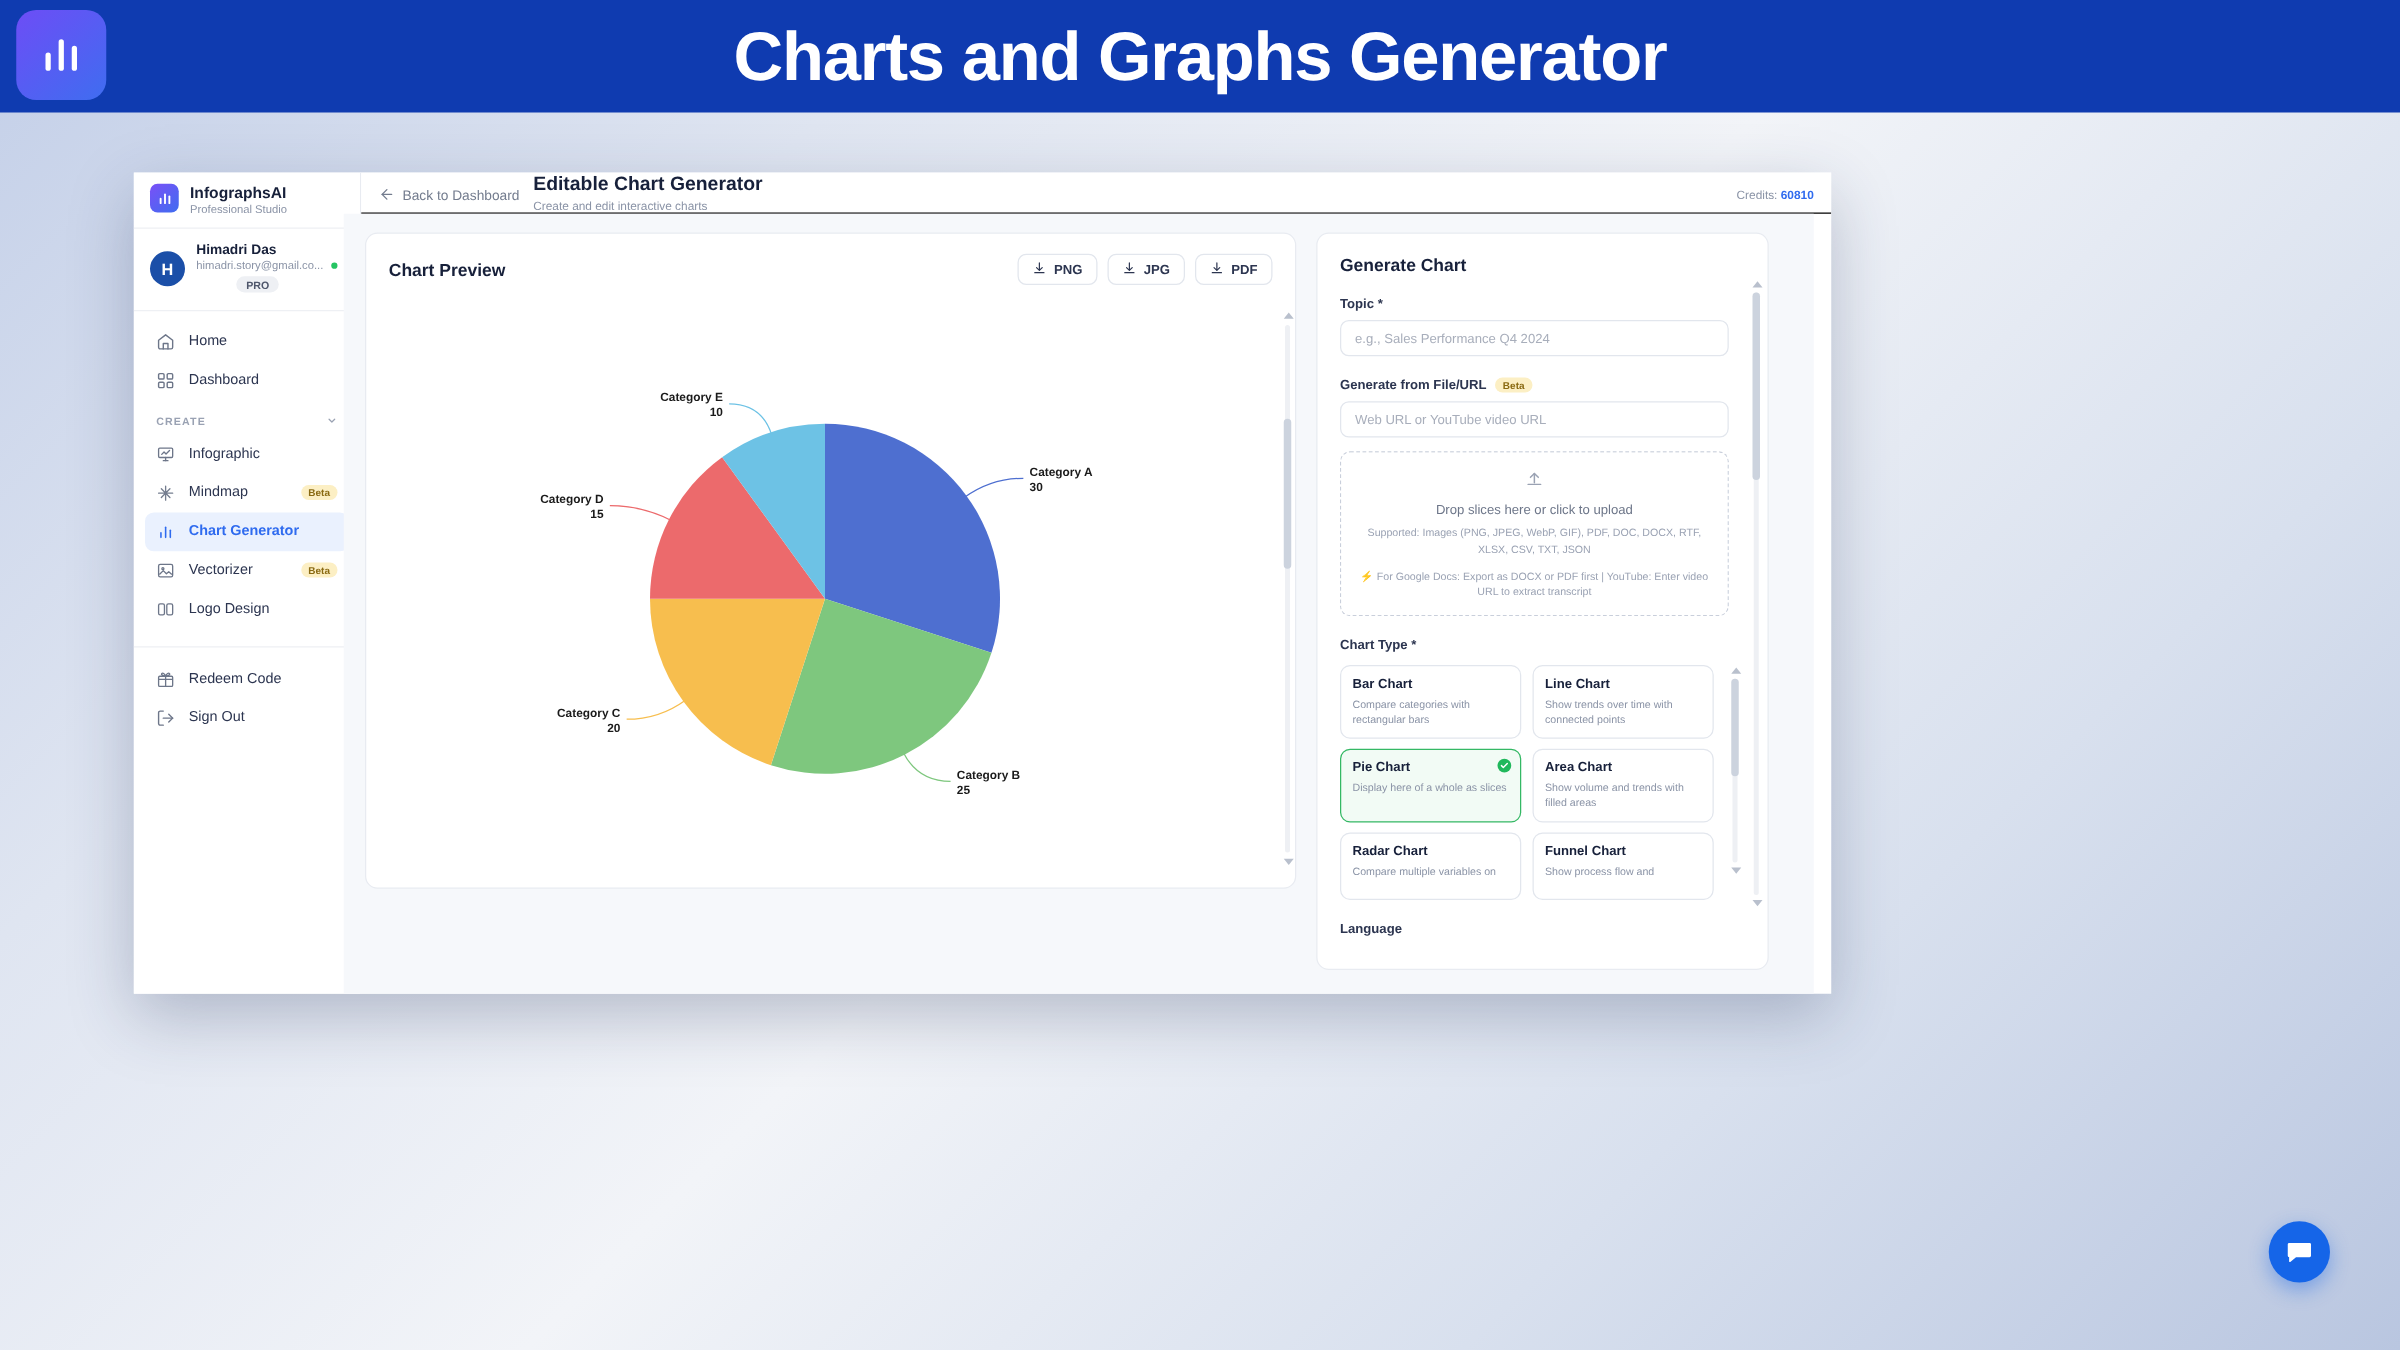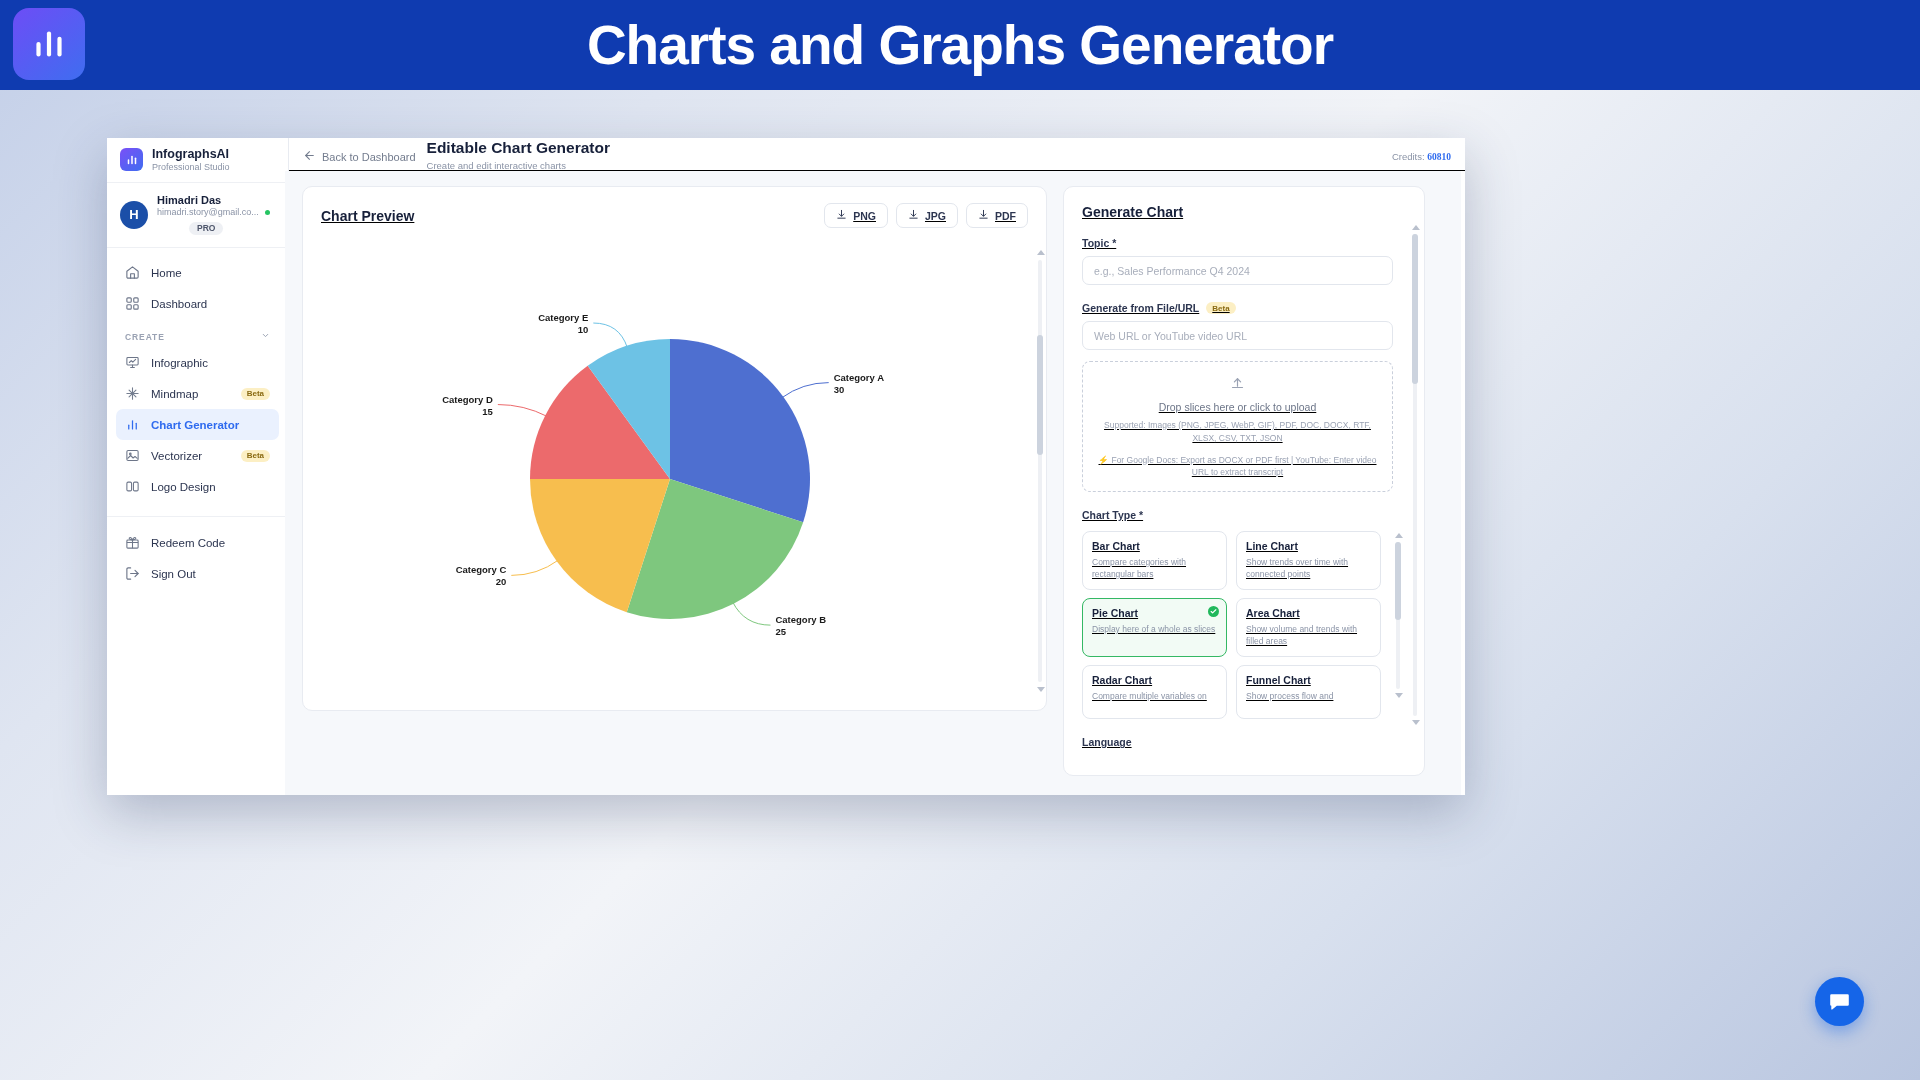--- a/index.html
+++ b/index.html
@@ -33,21 +33,21 @@
     position:absolute; left:107px; top:138px; width:1358px; height:657px;
     background:#ffffff; overflow:hidden;
     box-shadow:0 18px 50px rgba(35,52,90,.28);
   }
 
   
   .sidebar {
     position:absolute; left:0; top:0; width:182px; height:657px;
     background:#ffffff; border-right:1px solid #e8ebf1;
   }
-  .brand { display:flex; align-items:center; gap:9px; padding:9px 13px 10px 13px;
+  .brand { display:flex; gap:9px; padding:9px 13px 10px 13px;
            border-bottom:1px solid #eef0f4; }
   .brand-mark { width:23px; height:23px; border-radius:6px; flex:none;
     background:linear-gradient(140deg,#7a50f7 0%,#3f6df0 100%);
     display:flex; align-items:center; justify-content:center; }
   .brand-mark svg { width:14px; height:14px; }
   .brand-name { font-size:12.5px; font-weight:bold; color:#17203a; line-height:1.15; }
   .brand-sub { font-size:9px; color:#8a93a6; margin-top:1px; }
 
   .user-row { display:flex; align-items:center; gap:9px; padding:11px 13px 12px 13px;
               border-bottom:1px solid #eef0f4; }
@@ -93,25 +93,25 @@
   
   .topbar { position:absolute; left:182px; top:0; width:1176px; height:33px;
             background:#ffffff; border-bottom:1px solid #000000; display:flex;
             align-items:center; padding:0 14px; }
   .back-link { display:flex; align-items:center; gap:6px; color:#737c8e; font-size:11px;
                cursor:pointer; margin-top:5px; }
   .page-head { margin-left:11px; margin-top:3px; }
   .page-title { font-size:15.5px; font-weight:bold; color:#17203a; line-height:1; }
   .page-sub { font-size:9.5px; color:#8a93a6; margin-top:4px; }
   .credits-top { margin-left:auto; font-size:9.5px; color:#8a93a6; margin-top:4px; }
-  .credits-top b { color:#2f6bef; font-weight:bold;font-family:Liberation Serif, serif; }
-
-  
-  .work { position:absolute; left:178px; top:33px; width:1176px; height:624px;
-          background:#f6f8fb; padding:15px 17px; display:flex; gap:16px;text-decoration:underline; }
+  .credits-top b { color:#2f6bef; font-weight:bold; }
+
+  
+  .work { position:absolute; left:168px; top:33px; width:1176px; height:624px;
+          background:#f6f8fb; padding:15px 17px; display:flex; gap:16px; }
 
   
   .preview-card { width:745px; height:525px; background:#fff; border:1px solid #e8ebf1;
                   border-radius:10px; position:relative; }
   .preview-head { display:flex; align-items:center; padding:16px 18px 0 18px; }
   .preview-title { font-size:14px; font-weight:bold; color:#17203a; }
   .export-group { margin-left:auto; display:flex; gap:8px; }
   .btn-export { display:flex; align-items:center; gap:6px; height:25px; padding:0 11px;
                 border:1px solid #e2e6ed; border-radius:7px; background:#fff;
                 font-size:10.5px; color:#2c3550; cursor:pointer; font-weight:bold; }

